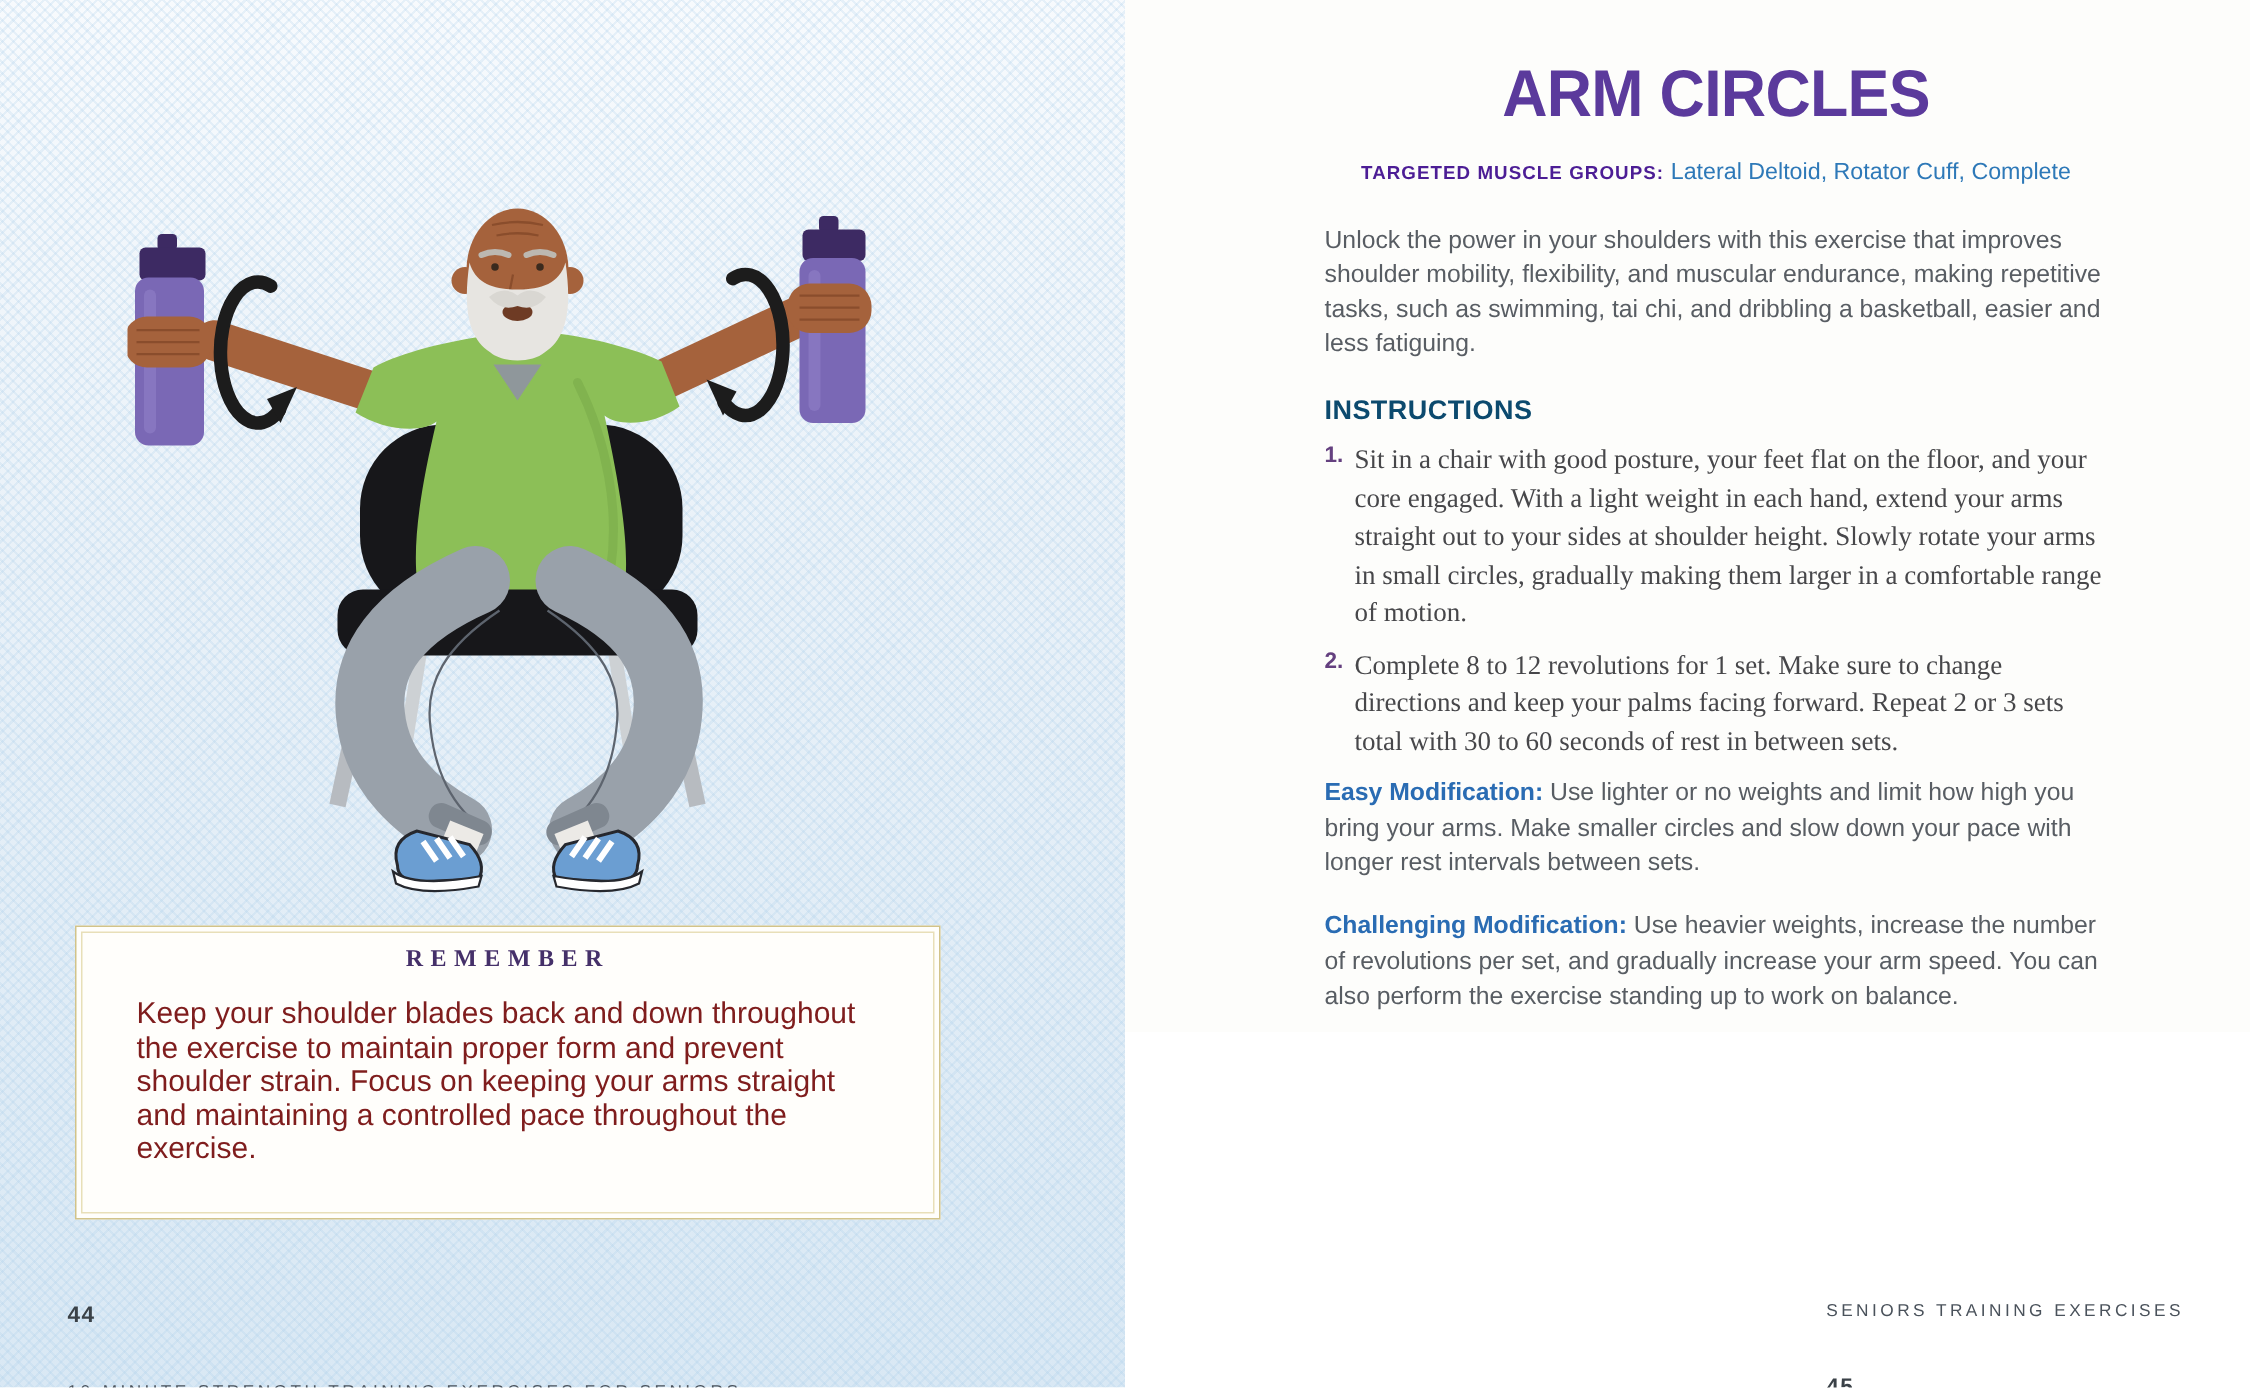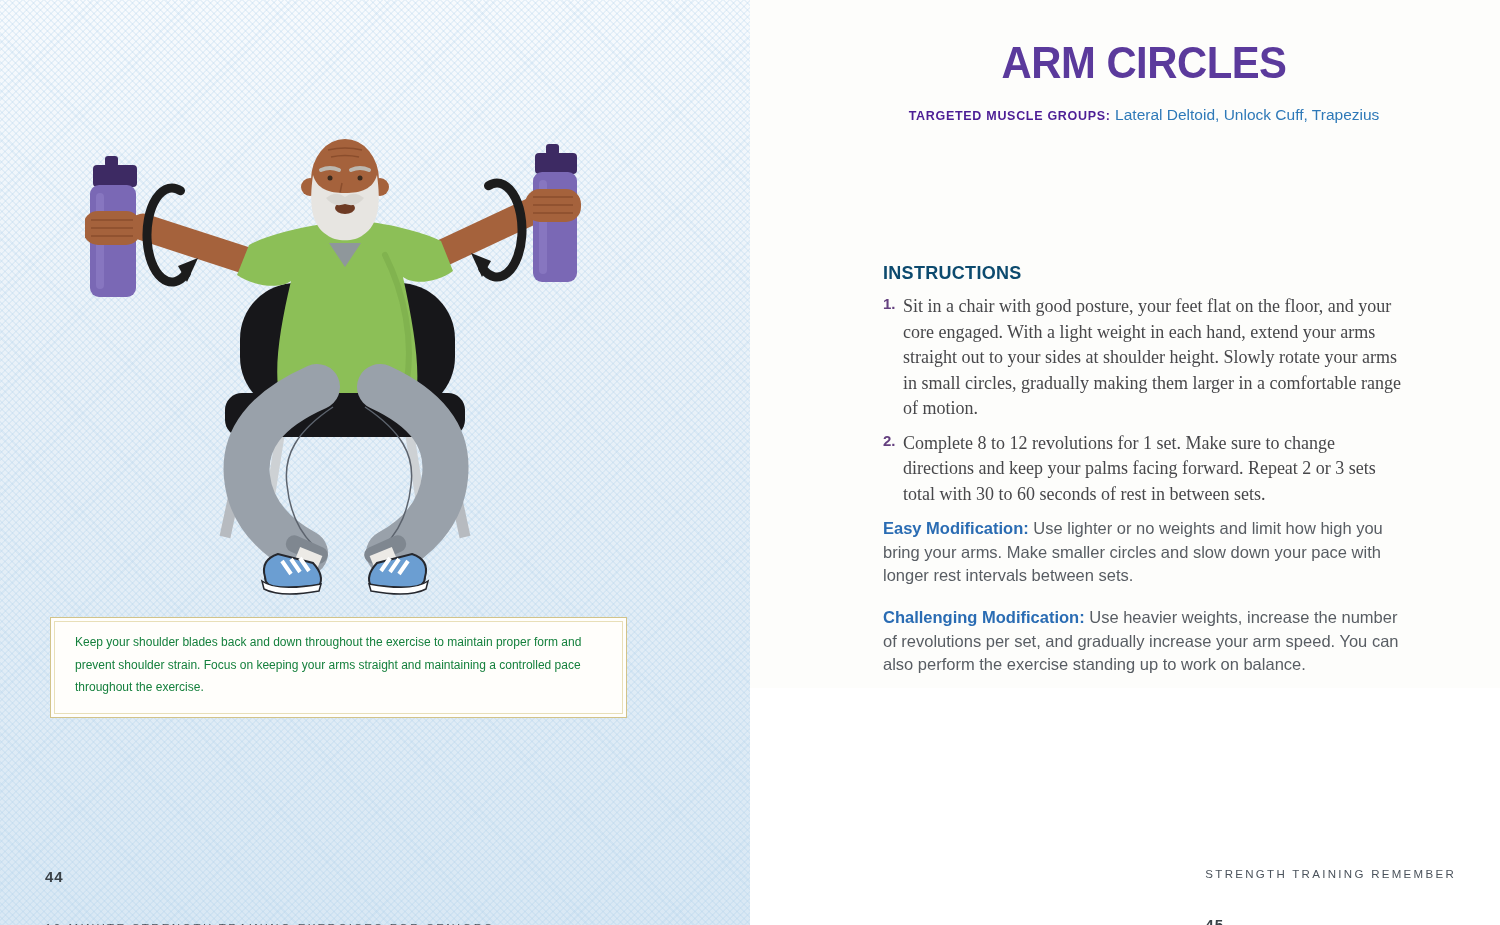--- a/index.html
+++ b/index.html
@@ -22,21 +22,21 @@
     border:1px solid #d2c389;
     box-shadow:inset 0 0 0 3px #fffefb, inset 0 0 0 4px #e8dfb8;
     padding:13px 24px 18px 24px;box-sizing:border-box;
   }
   #remember-title{
     font-family:"Liberation Serif",serif;
     text-align:center;font-size:16px;font-weight:bold;
     letter-spacing:5px;color:#453069;margin:0 0 8px 0;
   }
   #remember-body{
-    font-size:12px;line-height:22.5px;color:#15803d;margin:0;
+    font-size:20px;line-height:22.5px;color:#7f1d1d;margin:16px;
   }
   .footer{
     position:absolute;top:868px;display:flex;align-items:baseline;flex-direction:column;
   }
   #footer-left{left:45px;gap:37px;}
   #footer-right{right:44px;gap:36px;}
   .page-num{font-size:15px;font-weight:bold;color:#3a4147;letter-spacing:1px;}
   .running-title{font-size:11.5px;letter-spacing:2.3px;color:#4a525b;}
   
   #right-page{
@@ -174,39 +174,41 @@
         <path d="M 95.5 65.8 A 25 47 0 1 0 101.3 148.5" fill="none" stroke="#1c1c1c" stroke-width="9" stroke-linecap="round"></path>
         <path d="M 113 133 L 93 141 L 102 157 Z" fill="#1c1c1c"></path>
       </g>
       <g>
         <path d="M 403.5 60.8 A 25 47 0 1 1 397.7 143.5" fill="none" stroke="#1c1c1c" stroke-width="9" stroke-linecap="round"></path>
         <path d="M 386 128 L 406 136 L 397 152 Z" fill="#1c1c1c"></path>
       </g>
     </svg>
 
     <div id="remember-box">
+      <p id="remember-title">REMEMBER</p>
       <p id="remember-body">Keep your shoulder blades back and down throughout the exercise to maintain proper form and prevent shoulder strain. Focus on keeping your arms straight and maintaining a controlled pace throughout the exercise.</p>
     </div>
 
     <div class="footer" id="footer-left">
       <span class="page-num">44</span>
       <span class="running-title">10-MINUTE STRENGTH TRAINING EXERCISES FOR SENIORS</span>
     </div>
   </div>
 
   <div id="right-page">
     <div id="content">
 
       <h1 id="exercise-title">ARM CIRCLES</h1>
 
       <div id="muscle-line">
         <span id="muscle-label">TARGETED MUSCLE GROUPS:</span>
-        <span id="muscle-value">Lateral Deltoid, Unlock Cuff, Trapezius</span>
+        <span id="muscle-value">Lateral Deltoid, Rotator Cuff, Complete</span>
       </div>
 
+      <p id="intro">Unlock the power in your shoulders with this exercise that improves shoulder mobility, flexibility, and muscular endurance, making repetitive tasks, such as swimming, tai chi, and dribbling a basketball, easier and less fatiguing.</p>
 
       <h2 id="instructions-heading">INSTRUCTIONS</h2>
 
       <div id="instructions-list">
         <div class="instruction">
           <span class="num">1.</span>
           <span class="txt">Sit in a chair with good posture, your feet flat on the floor, and your core engaged. With a light weight in each hand, extend your arms straight out to your sides at shoulder height. Slowly rotate your arms in small circles, gradually making them larger in a comfortable range of motion.</span>
         </div>
         <div class="instruction">
           <span class="num">2.</span>
@@ -214,18 +216,18 @@
         </div>
       </div>
 
       <p class="modification" id="easy-mod"><span class="mod-label">Easy Modification:</span><span> Use lighter or no weights and limit how high you bring your arms. Make smaller circles and slow down your pace with longer rest intervals between sets.</span></p>
 
       <p class="modification" id="challenging-mod"><span class="mod-label">Challenging Modification:</span><span> Use heavier weights, increase the number of revolutions per set, and gradually increase your arm speed. You can also perform the exercise standing up to work on balance.</span></p>
 
     </div>
 
     <div class="footer" id="footer-right">
-      <span class="running-title">STRENGTH TRAINING REMEMBER</span>
+      <span class="running-title">SENIORS TRAINING EXERCISES</span>
       <span class="page-num">45</span>
     </div>
   </div>
 
 </div>
 
 </body></html>

